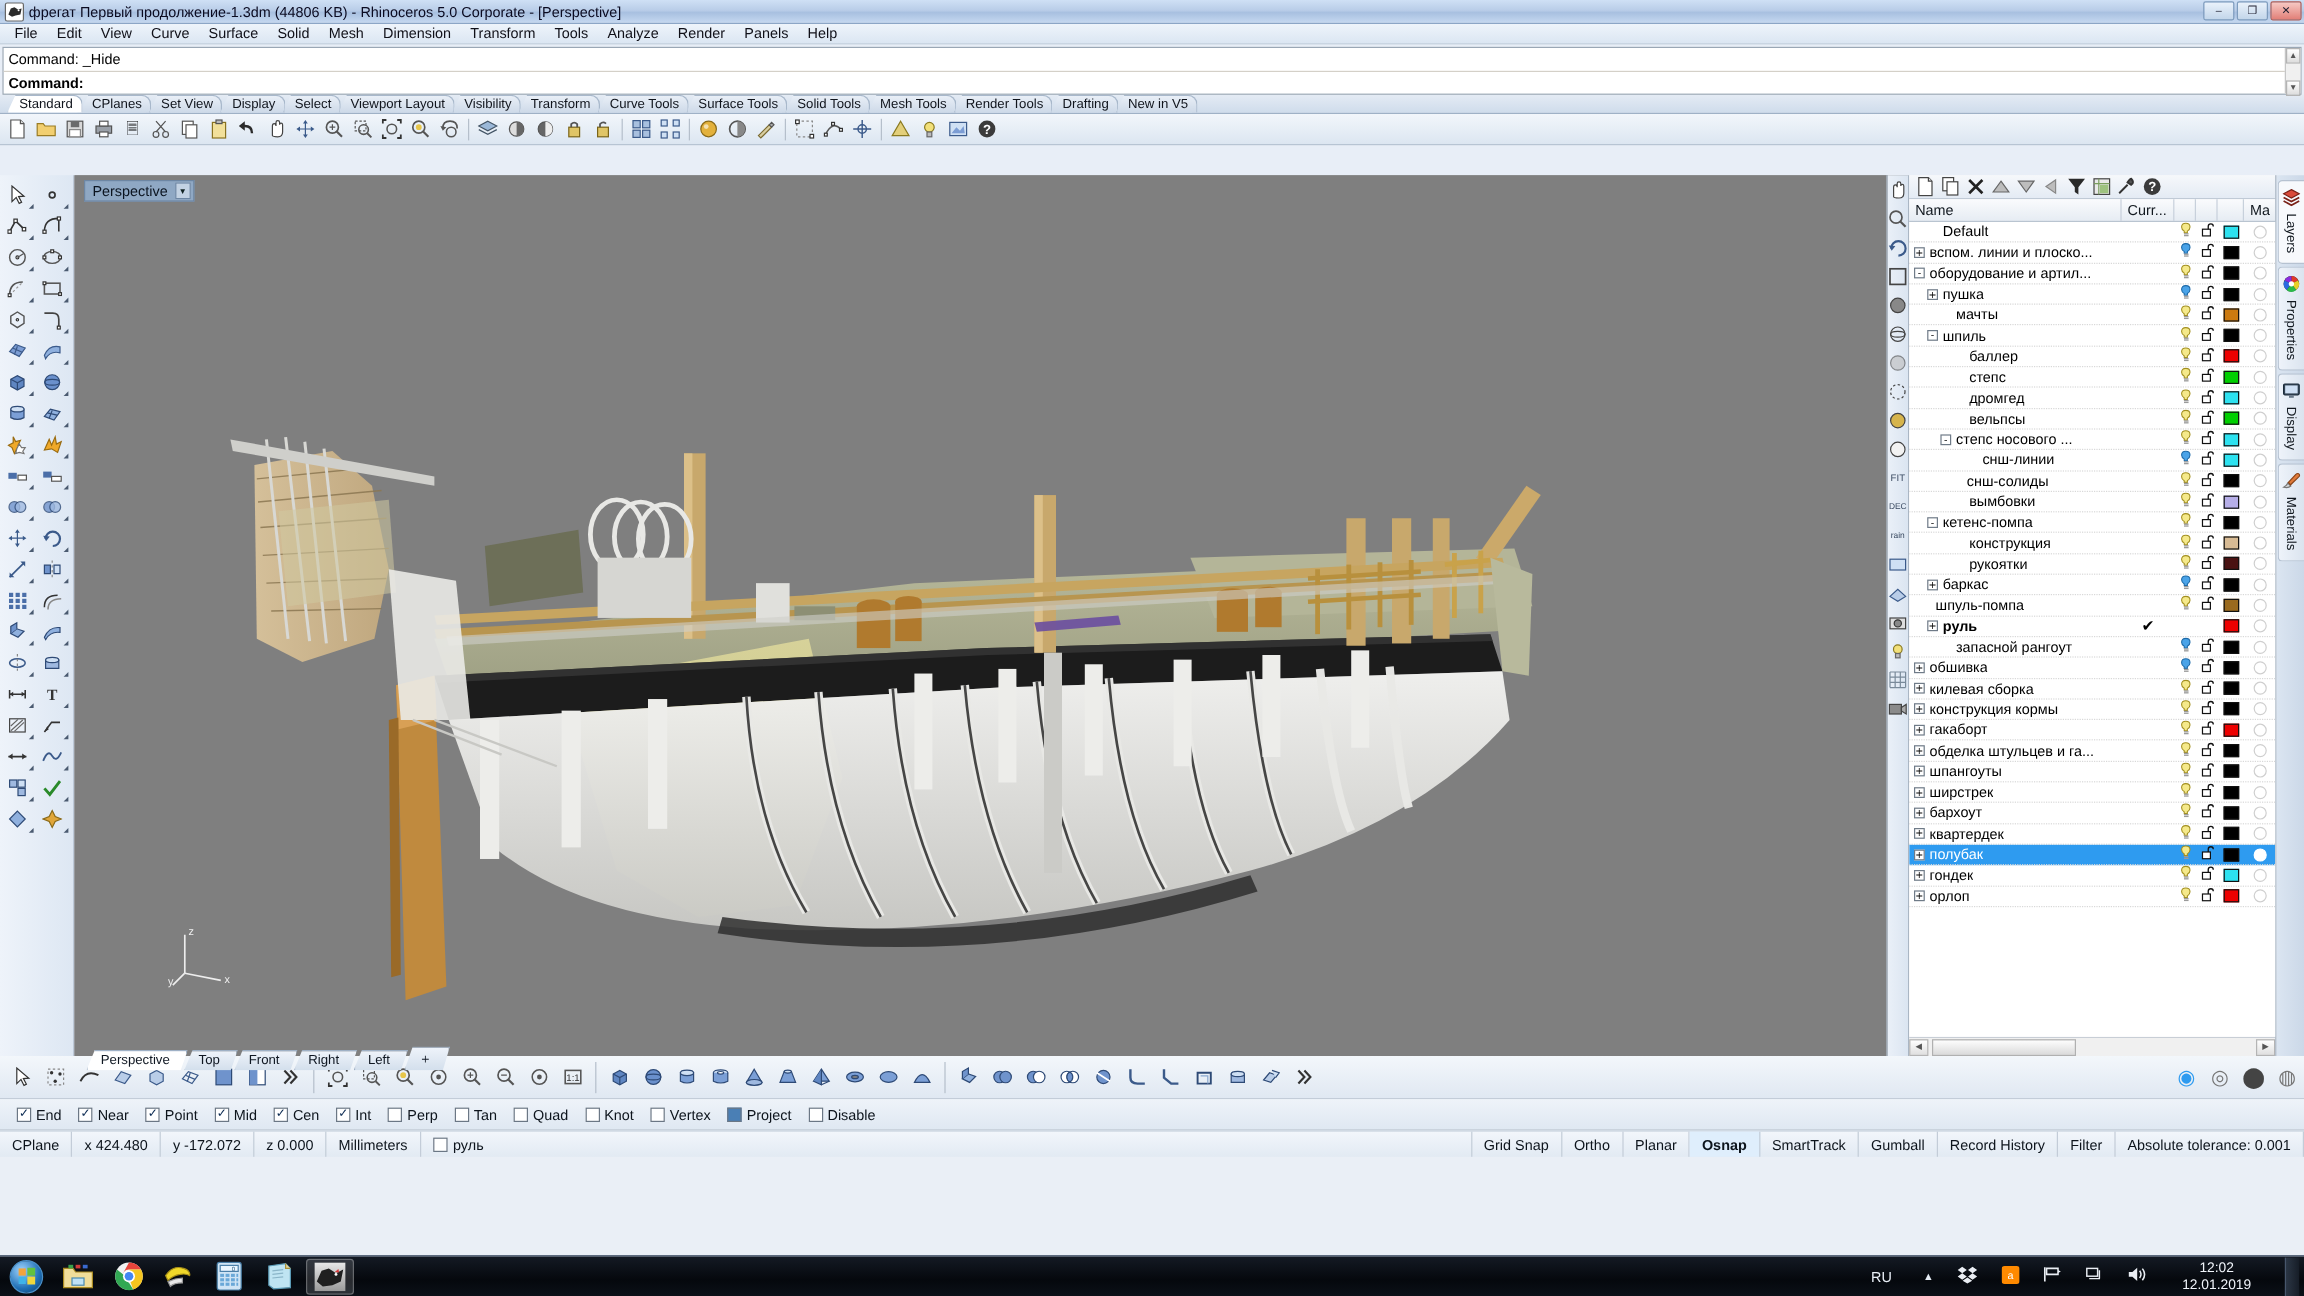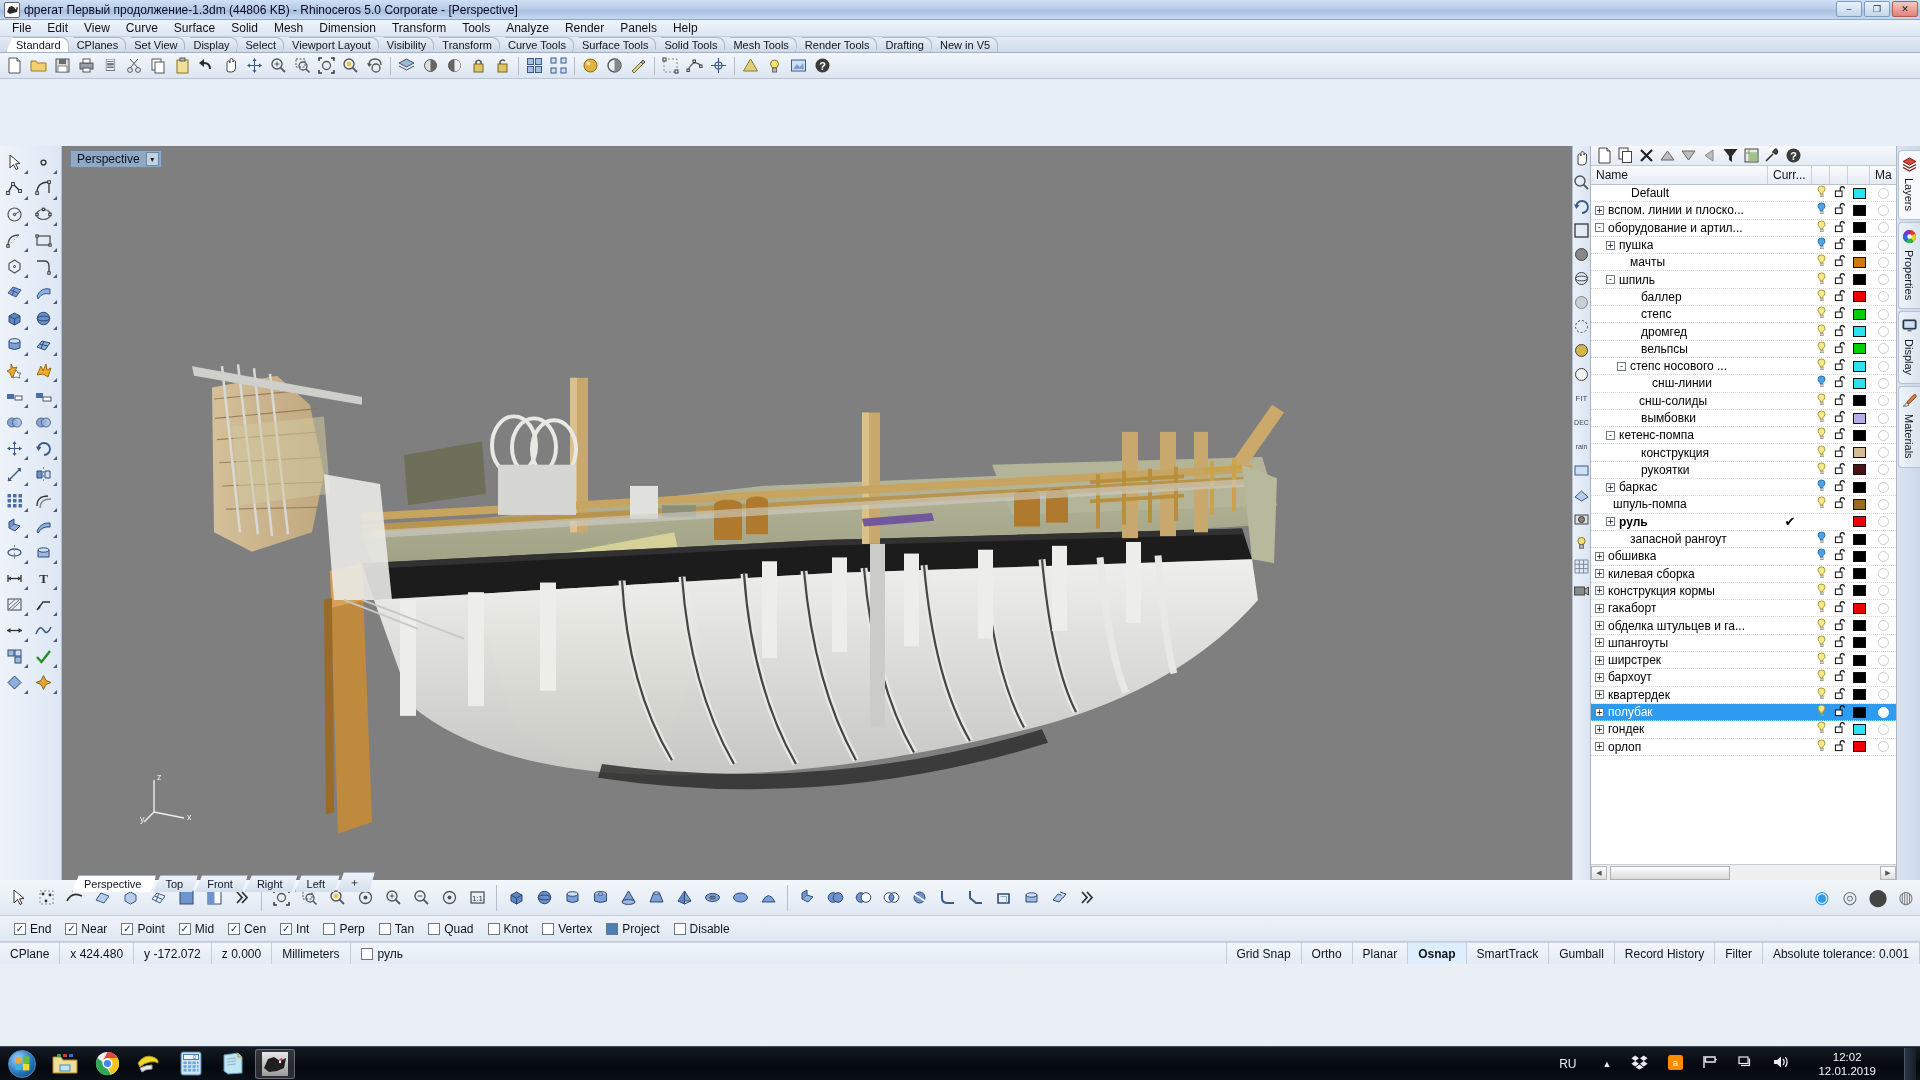--- a/index.html
+++ b/index.html
@@ -236,20 +236,29 @@
       <div class="menu-item">Mesh</div>
       <div class="menu-item">Dimension</div>
       <div class="menu-item">Transform</div>
       <div class="menu-item">Tools</div>
       <div class="menu-item">Analyze</div>
       <div class="menu-item">Render</div>
       <div class="menu-item">Panels</div>
       <div class="menu-item">Help</div>
     </div>
 
+  <div class="cmdarea">
+    <div class="cmd-line">Command: _Hide</div>
+    <div class="cmd-line bold">Command:</div>
+    <div class="cmd-scroll">
+      <div class="arr">▲</div>
+      <div style="height:14px"></div>
+      <div class="arr">▼</div>
+    </div>
+  </div>
 
   <div class="tabstrip" id="tabstrip">
       <div class="tt active">Standard</div>
       <div class="tt">CPlanes</div>
       <div class="tt">Set View</div>
       <div class="tt">Display</div>
       <div class="tt">Select</div>
       <div class="tt">Viewport Layout</div>
       <div class="tt">Visibility</div>
       <div class="tt">Transform</div>
@@ -1127,21 +1136,21 @@
       <div class="lyr-head">
         <div class="c" style="flex:1">Name</div>
         <div class="c" style="width:44px">Curr...</div>
         <div class="c" style="width:18px"></div>
         <div class="c" style="width:18px"></div>
         <div class="c" style="width:22px"></div>
         <div class="c" style="width:26px;border-right:none">Ma</div>
       </div>
       <div class="lyr-list" id="lyrlist">
           <div class="lyr-row">
-            <div class="lyr-name" style="padding-left: 27px;">
+            <div class="lyr-name" style="padding-left: 15px;">
               <span class="exp none"></span>
               <span style="overflow: hidden; text-overflow: ellipsis;">Default</span>
             </div>
             <div class="lyr-cur"></div>
             <div class="lyr-bulb"><svg width="13" height="13" viewBox="0 0 13 13">
                 <path d="M6.5 1 Q10 1 10 4.2 Q10 6.4 7.8 7.6 L7.8 9 L5.2 9 L5.2 7.6 Q3 6.4 3 4.2 Q3 1 6.5 1 Z" fill="#f5e98a" stroke="#a39020" stroke-width="0.9"></path>
                 <rect x="5" y="9.3" width="3.8" height="1.1" fill="#9a9a9a"></rect>
                 <rect x="5" y="10.8" width="3.8" height="1.1" fill="#9a9a9a"></rect>
               </svg></div>
             <div class="lyr-lock"><svg width="13" height="13" viewBox="0 0 13 13">

